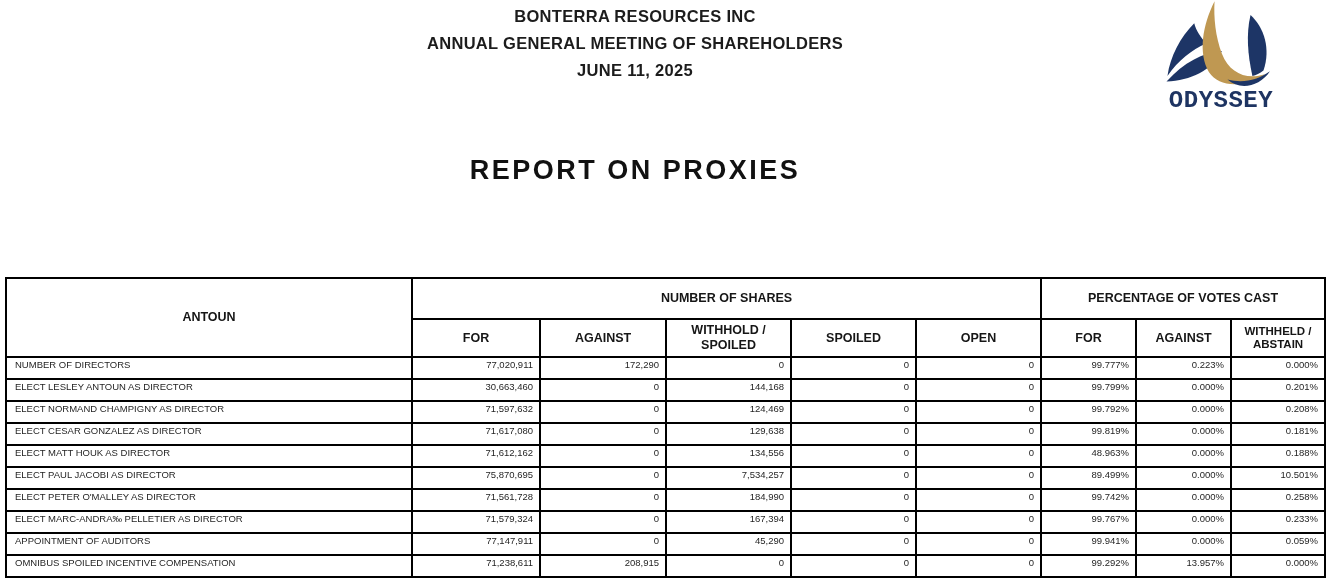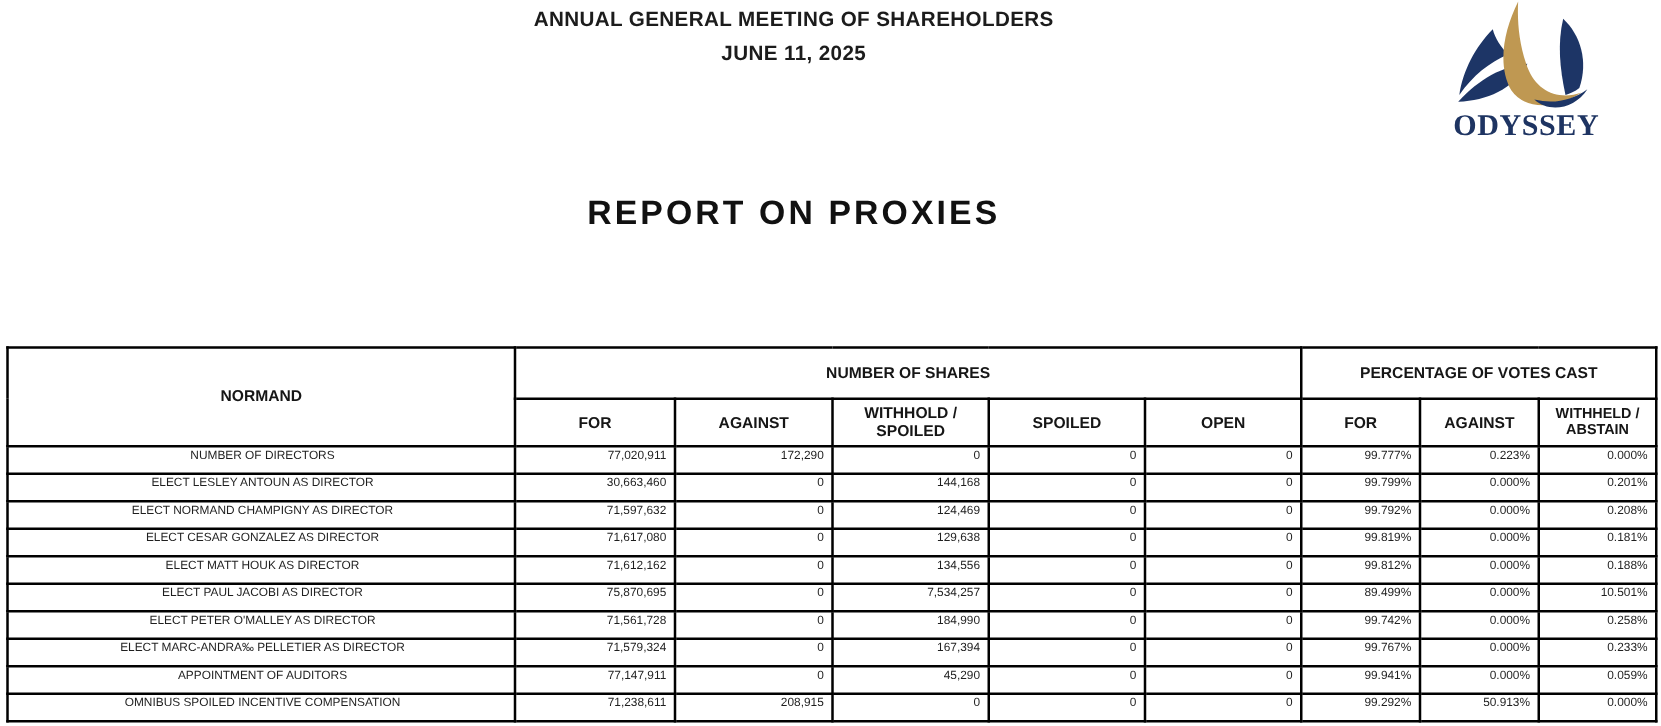--- a/index.html
+++ b/index.html
@@ -6,43 +6,44 @@
   body{font-family:"Liberation Sans", sans-serif;color:#1a1a1a;position:relative;}
   .page{position:absolute;inset:0;background:#fff;}
 
   
   .titles{position:absolute;top:8px;left:0;width:1270px;text-align:center;}
   .t-line{font-size:16.5px;font-weight:bold;letter-spacing:0.3px;margin-bottom:10px;line-height:17px;color:#1c1c1c;}
 
   
   .logo{position:absolute;top:1px;left:1152px;width:138px;text-align:center;}
   .logo svg{display:block;margin:0 auto;width:120px;height:88px;}
-  .brand{font-family:Liberation Serif, serif;font-weight:bold;font-size:24px;letter-spacing:0.5px;color:#1e3462;line-height:24px;margin-top:0;}
+  .brand{font-family:Liberation Mono, monospace;font-weight:bold;font-size:24px;letter-spacing:0.5px;color:#1e3462;line-height:24px;margin-top:0;}
 
   
   .report-title{position:absolute;top:155px;left:0;width:1270px;text-align:center;
     font-size:27px;font-weight:bold;letter-spacing:2.5px;color:#111;}
 
   
   table.proxy{position:absolute;top:277px;left:5px;width:1319px;border-collapse:collapse;table-layout:fixed;}
   table.proxy th, table.proxy td{border:2px solid #000;overflow:hidden;}
   thead th{font-size:12.5px;font-weight:bold;text-align:center;vertical-align:middle;padding:2px 9px;line-height:1.2;color:#161616;background:#fff;}
   tr.group-row th{height:35px;}
   tr.sub-row th{height:32px;}
   thead th.small{font-size:11.5px;line-height:1.15;}
   tbody td{font-size:9.5px;font-weight:normal;height:18px;vertical-align:top;padding:2px 6px 0 6px;line-height:10px;color:#1f1f1f;background:#fff;}
-  tbody td.motion{text-align:center;padding-left:8px;margin-top:46px;}
+  tbody td.motion{text-align:left;padding-left:8px;margin-top:46px;}
   tbody td.num{text-align:right;}
 </style>
 </head>
 <body>
 
 <div class="page">
 
   <div class="titles">
+    <div class="t-line">BONTERRA RESOURCES INC</div>
     <div class="t-line">ANNUAL GENERAL MEETING OF SHAREHOLDERS</div>
     <div class="t-line">JUNE 11, 2025</div>
   </div>
 
   <div class="logo">
     <svg viewBox="0 0 130 95" xmlns="http://www.w3.org/2000/svg" aria-hidden="true">
 
       <path d="M36,24 C21,39 10,60 7,81 C19,64 33,53 49,46 C43,39 38,32 36,24 Z" fill="#1d3566"></path>
 
       <path d="M6,87 C25,66 45,56 66,54 C55,75 32,86 6,87 Z" fill="#1d3566"></path>
@@ -65,21 +66,21 @@
         <col style="width:126px">
       <col style="width:125px">
         <col style="width:125px">
         <col style="width:125px">
       <col style="width:95px">
         <col style="width:95px">
         <col style="width:94px">
     </colgroup>
     <thead>
       <tr class="group-row">
-        <th rowspan="2">NORMAND</th>
+        <th rowspan="2">ANTOUN</th>
         <th colspan="5">NUMBER OF SHARES</th>
         <th colspan="3">PERCENTAGE OF VOTES CAST</th>
       </tr>
       <tr class="sub-row">
         <th>FOR</th>
         <th>AGAINST</th>
         <th>WITHHOLD / SPOILED</th>
         <th>SPOILED</th>
         <th>OPEN</th>
         <th>FOR</th>
@@ -132,21 +133,21 @@
           <td class="num">0.000%</td>
           <td class="num">0.181%</td>
         </tr>
         <tr>
           <td class="motion">ELECT MATT HOUK AS DIRECTOR</td>
           <td class="num">71,612,162</td>
           <td class="num">0</td>
           <td class="num">134,556</td>
           <td class="num">0</td>
           <td class="num">0</td>
-          <td class="num">99.812%</td>
+          <td class="num">48.963%</td>
           <td class="num">0.000%</td>
           <td class="num">0.188%</td>
         </tr>
         <tr>
           <td class="motion">ELECT PAUL JACOBI AS DIRECTOR</td>
           <td class="num">75,870,695</td>
           <td class="num">0</td>
           <td class="num">7,534,257</td>
           <td class="num">0</td>
           <td class="num">0</td>
@@ -188,19 +189,19 @@
           <td class="num">0.059%</td>
         </tr>
         <tr>
           <td class="motion">OMNIBUS SPOILED INCENTIVE COMPENSATION</td>
           <td class="num">71,238,611</td>
           <td class="num">208,915</td>
           <td class="num">0</td>
           <td class="num">0</td>
           <td class="num">0</td>
           <td class="num">99.292%</td>
-          <td class="num">50.913%</td>
+          <td class="num">13.957%</td>
           <td class="num">0.000%</td>
         </tr>
       </tbody>
   </table>
 
 </div>
 
 </body></html>

